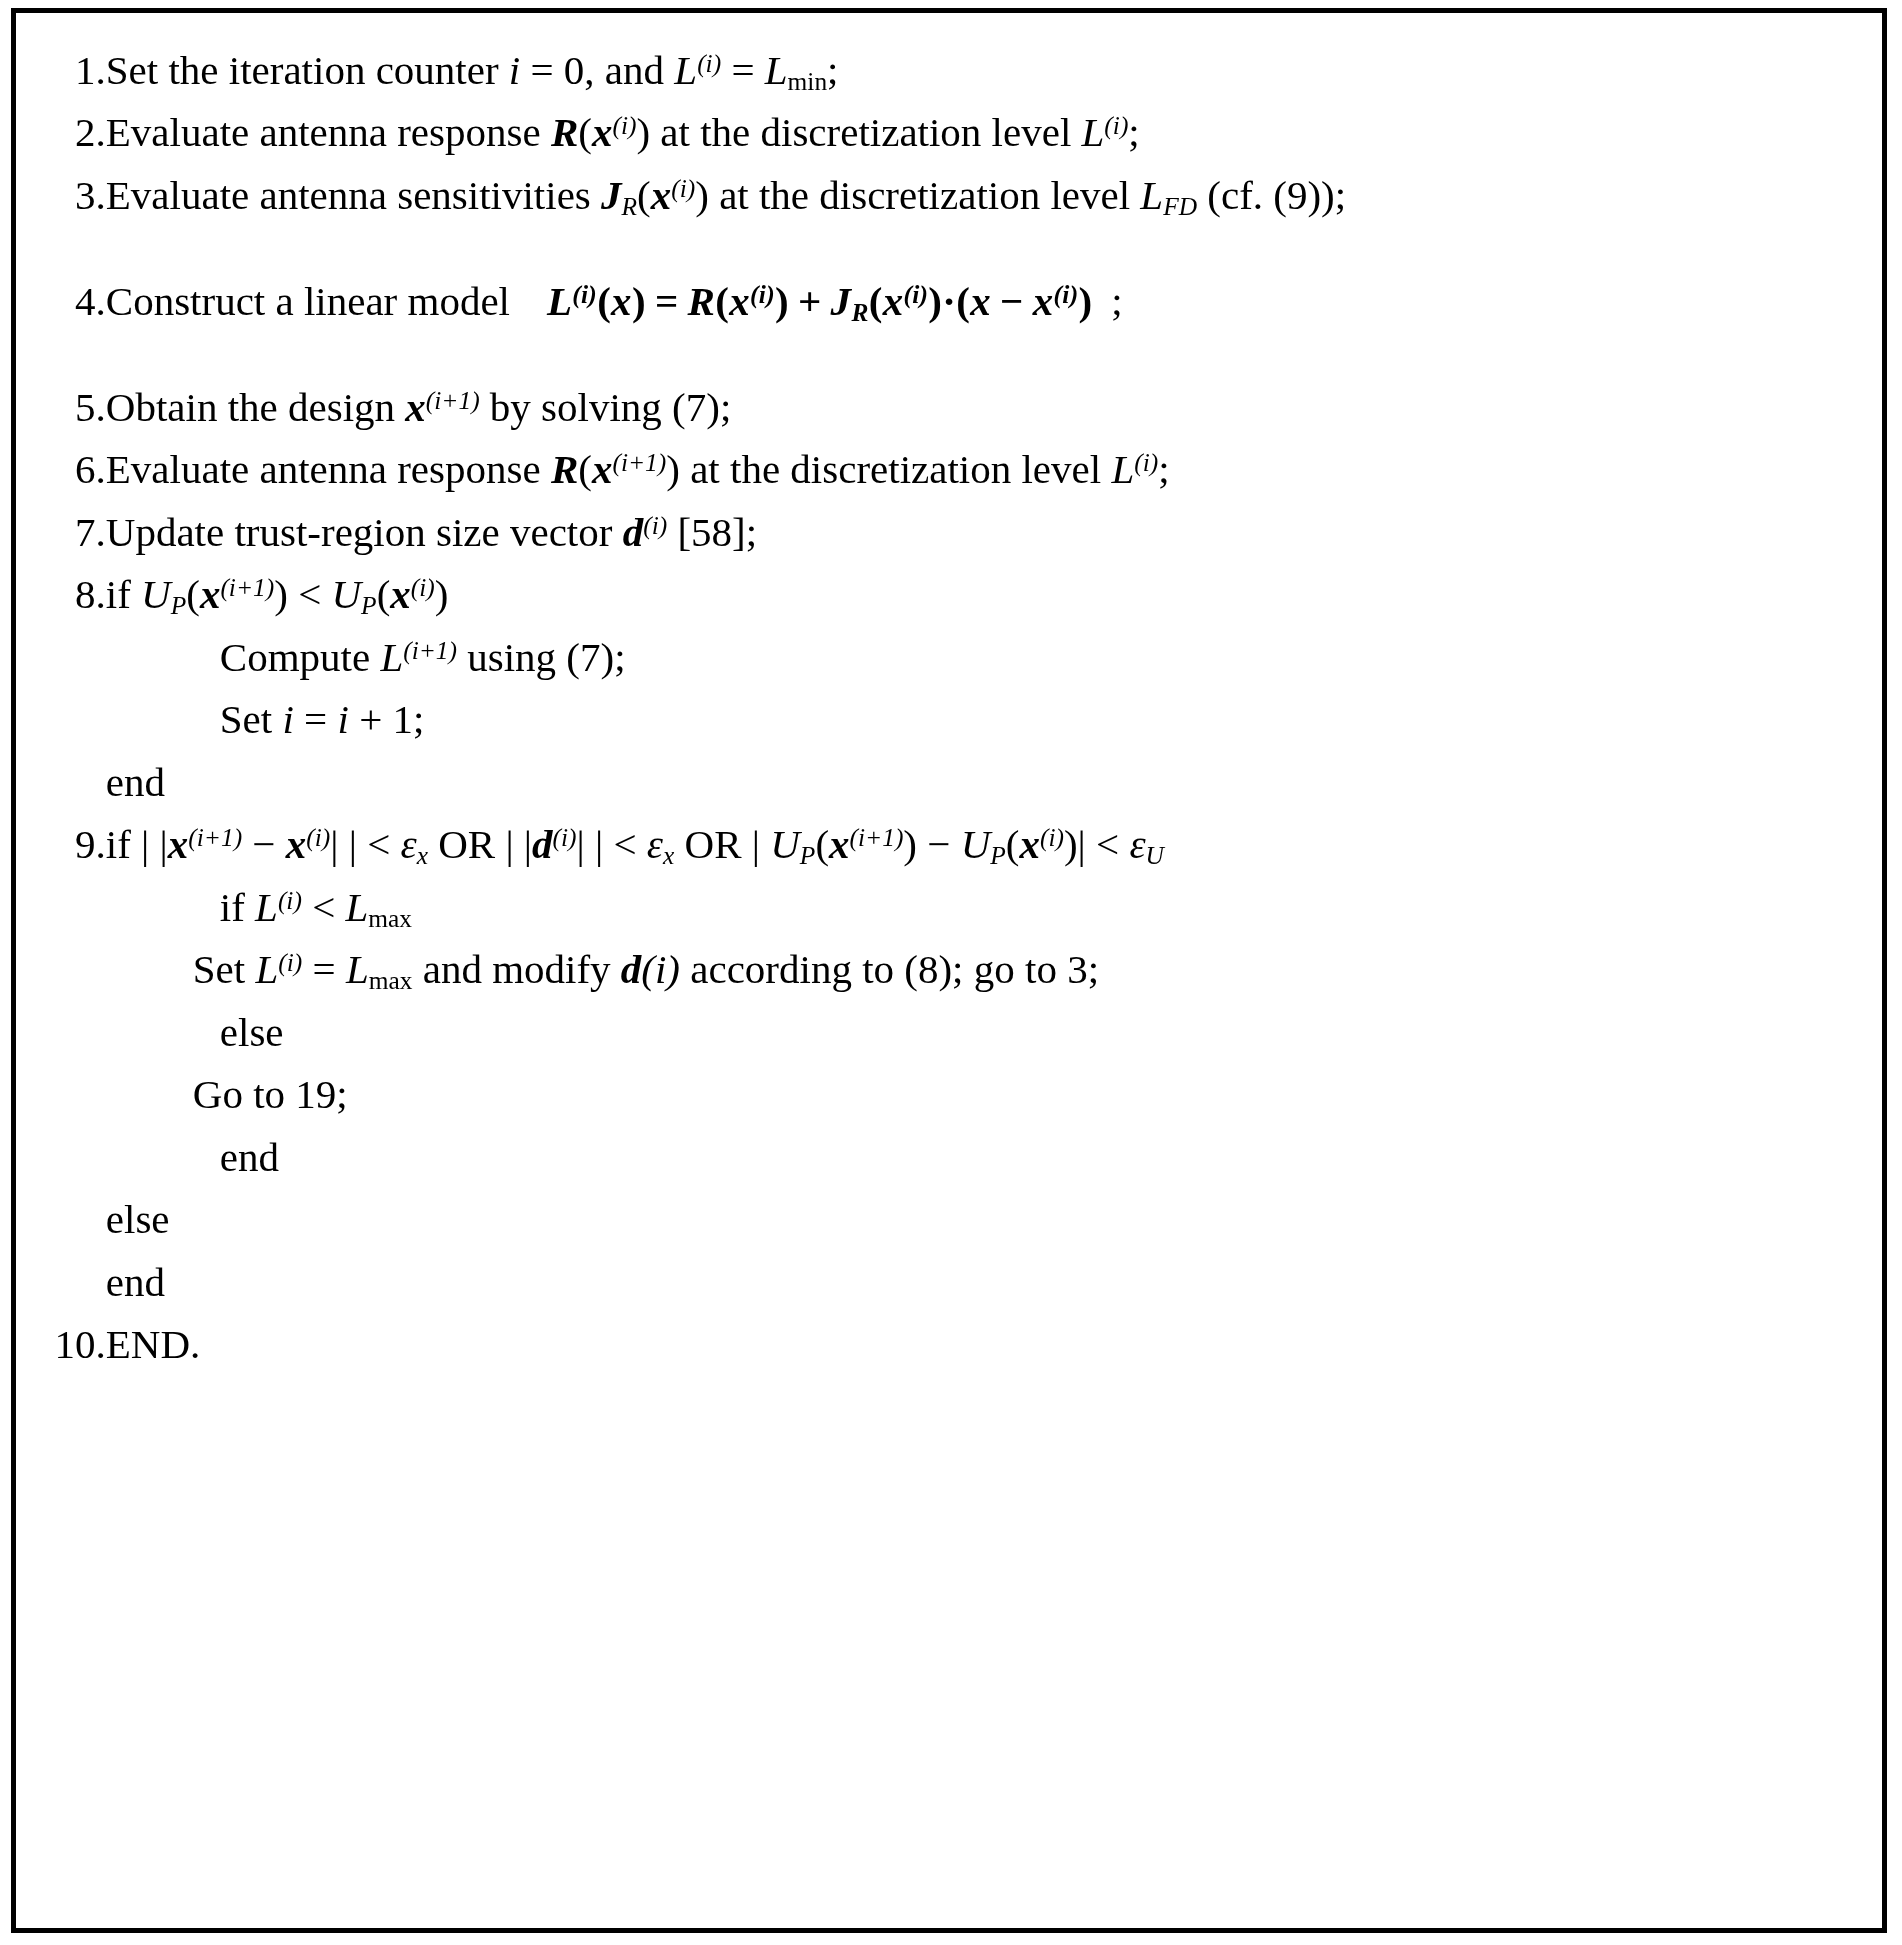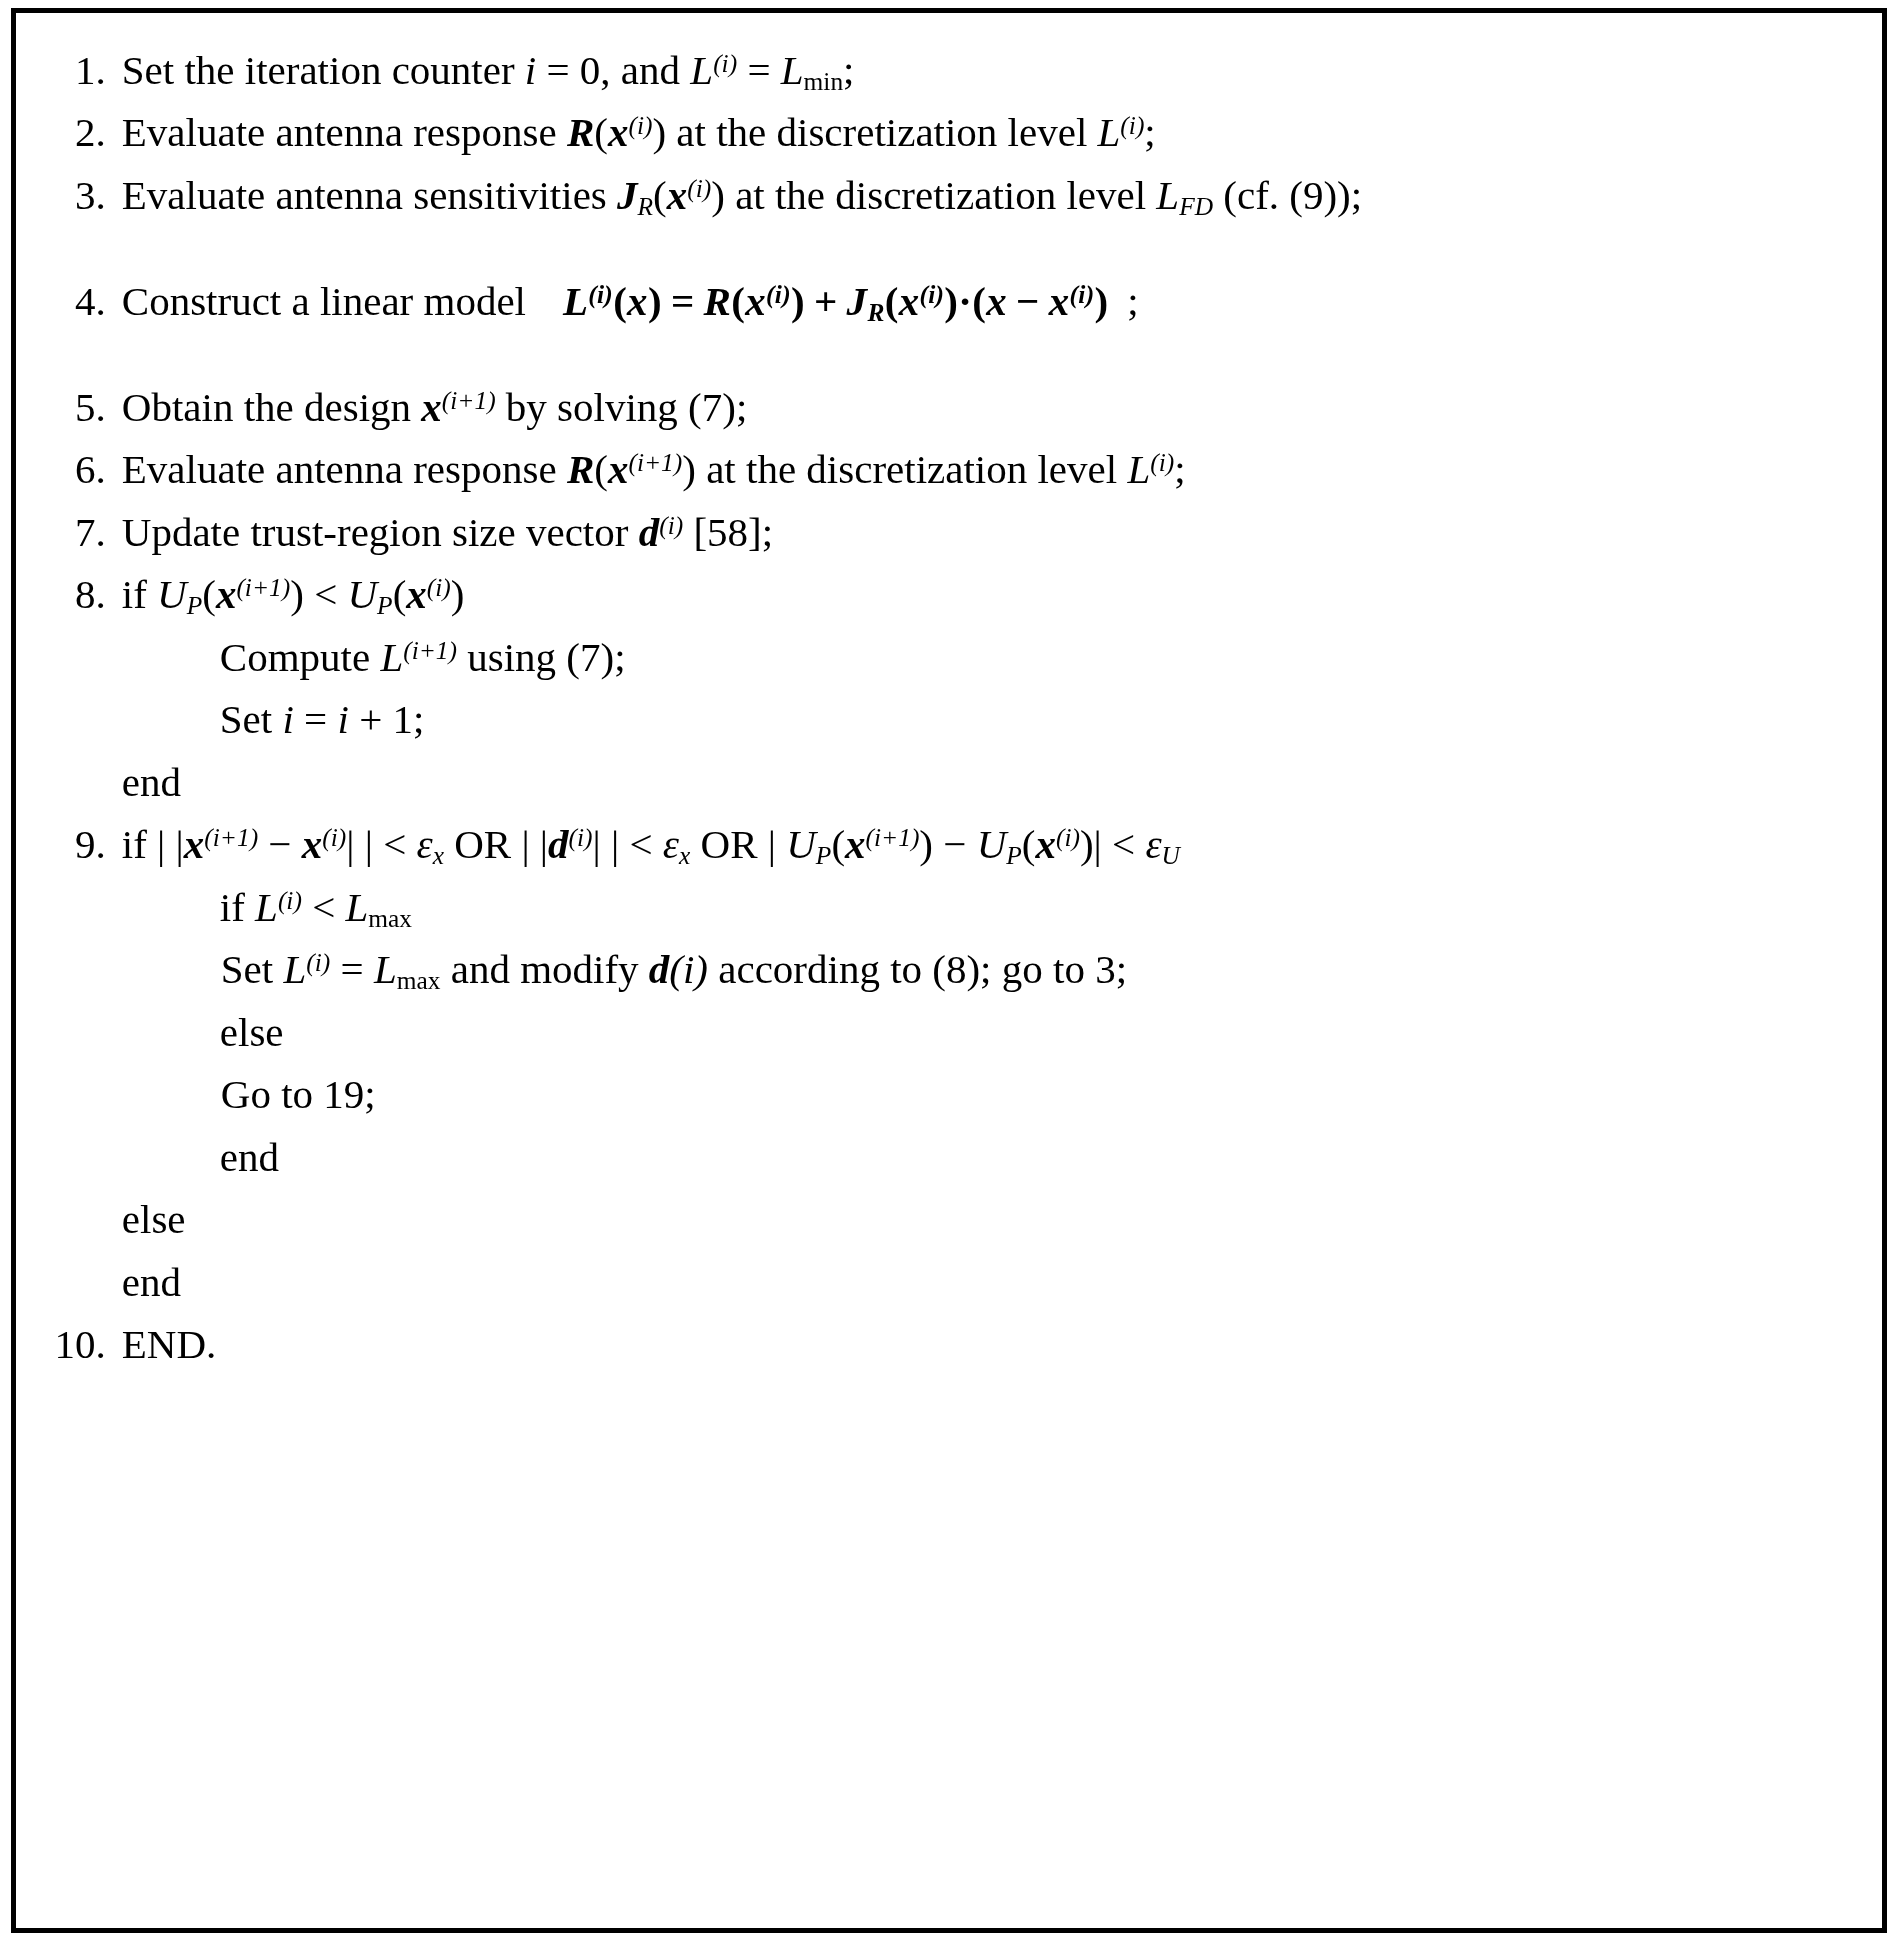--- a/index.html
+++ b/index.html
@@ -56,23 +56,23 @@
     font-size: 41px;
   }
   .step-body {
     padding-left: 0;
   }
   .sp-normal { margin-top: 21.5px; }
   .sp-xwide  { margin-top: 65px; }
   .sp-none   { margin-top: 0; }
 
   
-  .ind-0 { margin-left: 16px; }
+  .ind-0 { margin-left: 0px; }
   .ind-1 { margin-left: 114px; }
-  .ind-2 { margin-left: 115px; }
+  .ind-2 { margin-left: 87px; }
 
   .no-number .step-number { visibility: hidden; }
 
   
   .it  { font-style: italic; }
   .bi  { font-style: italic; font-weight: bold; }
   .kw  { font-weight: normal; }
   .rm  { font-style: normal; }
 
   sup.idx, sub.idx {

